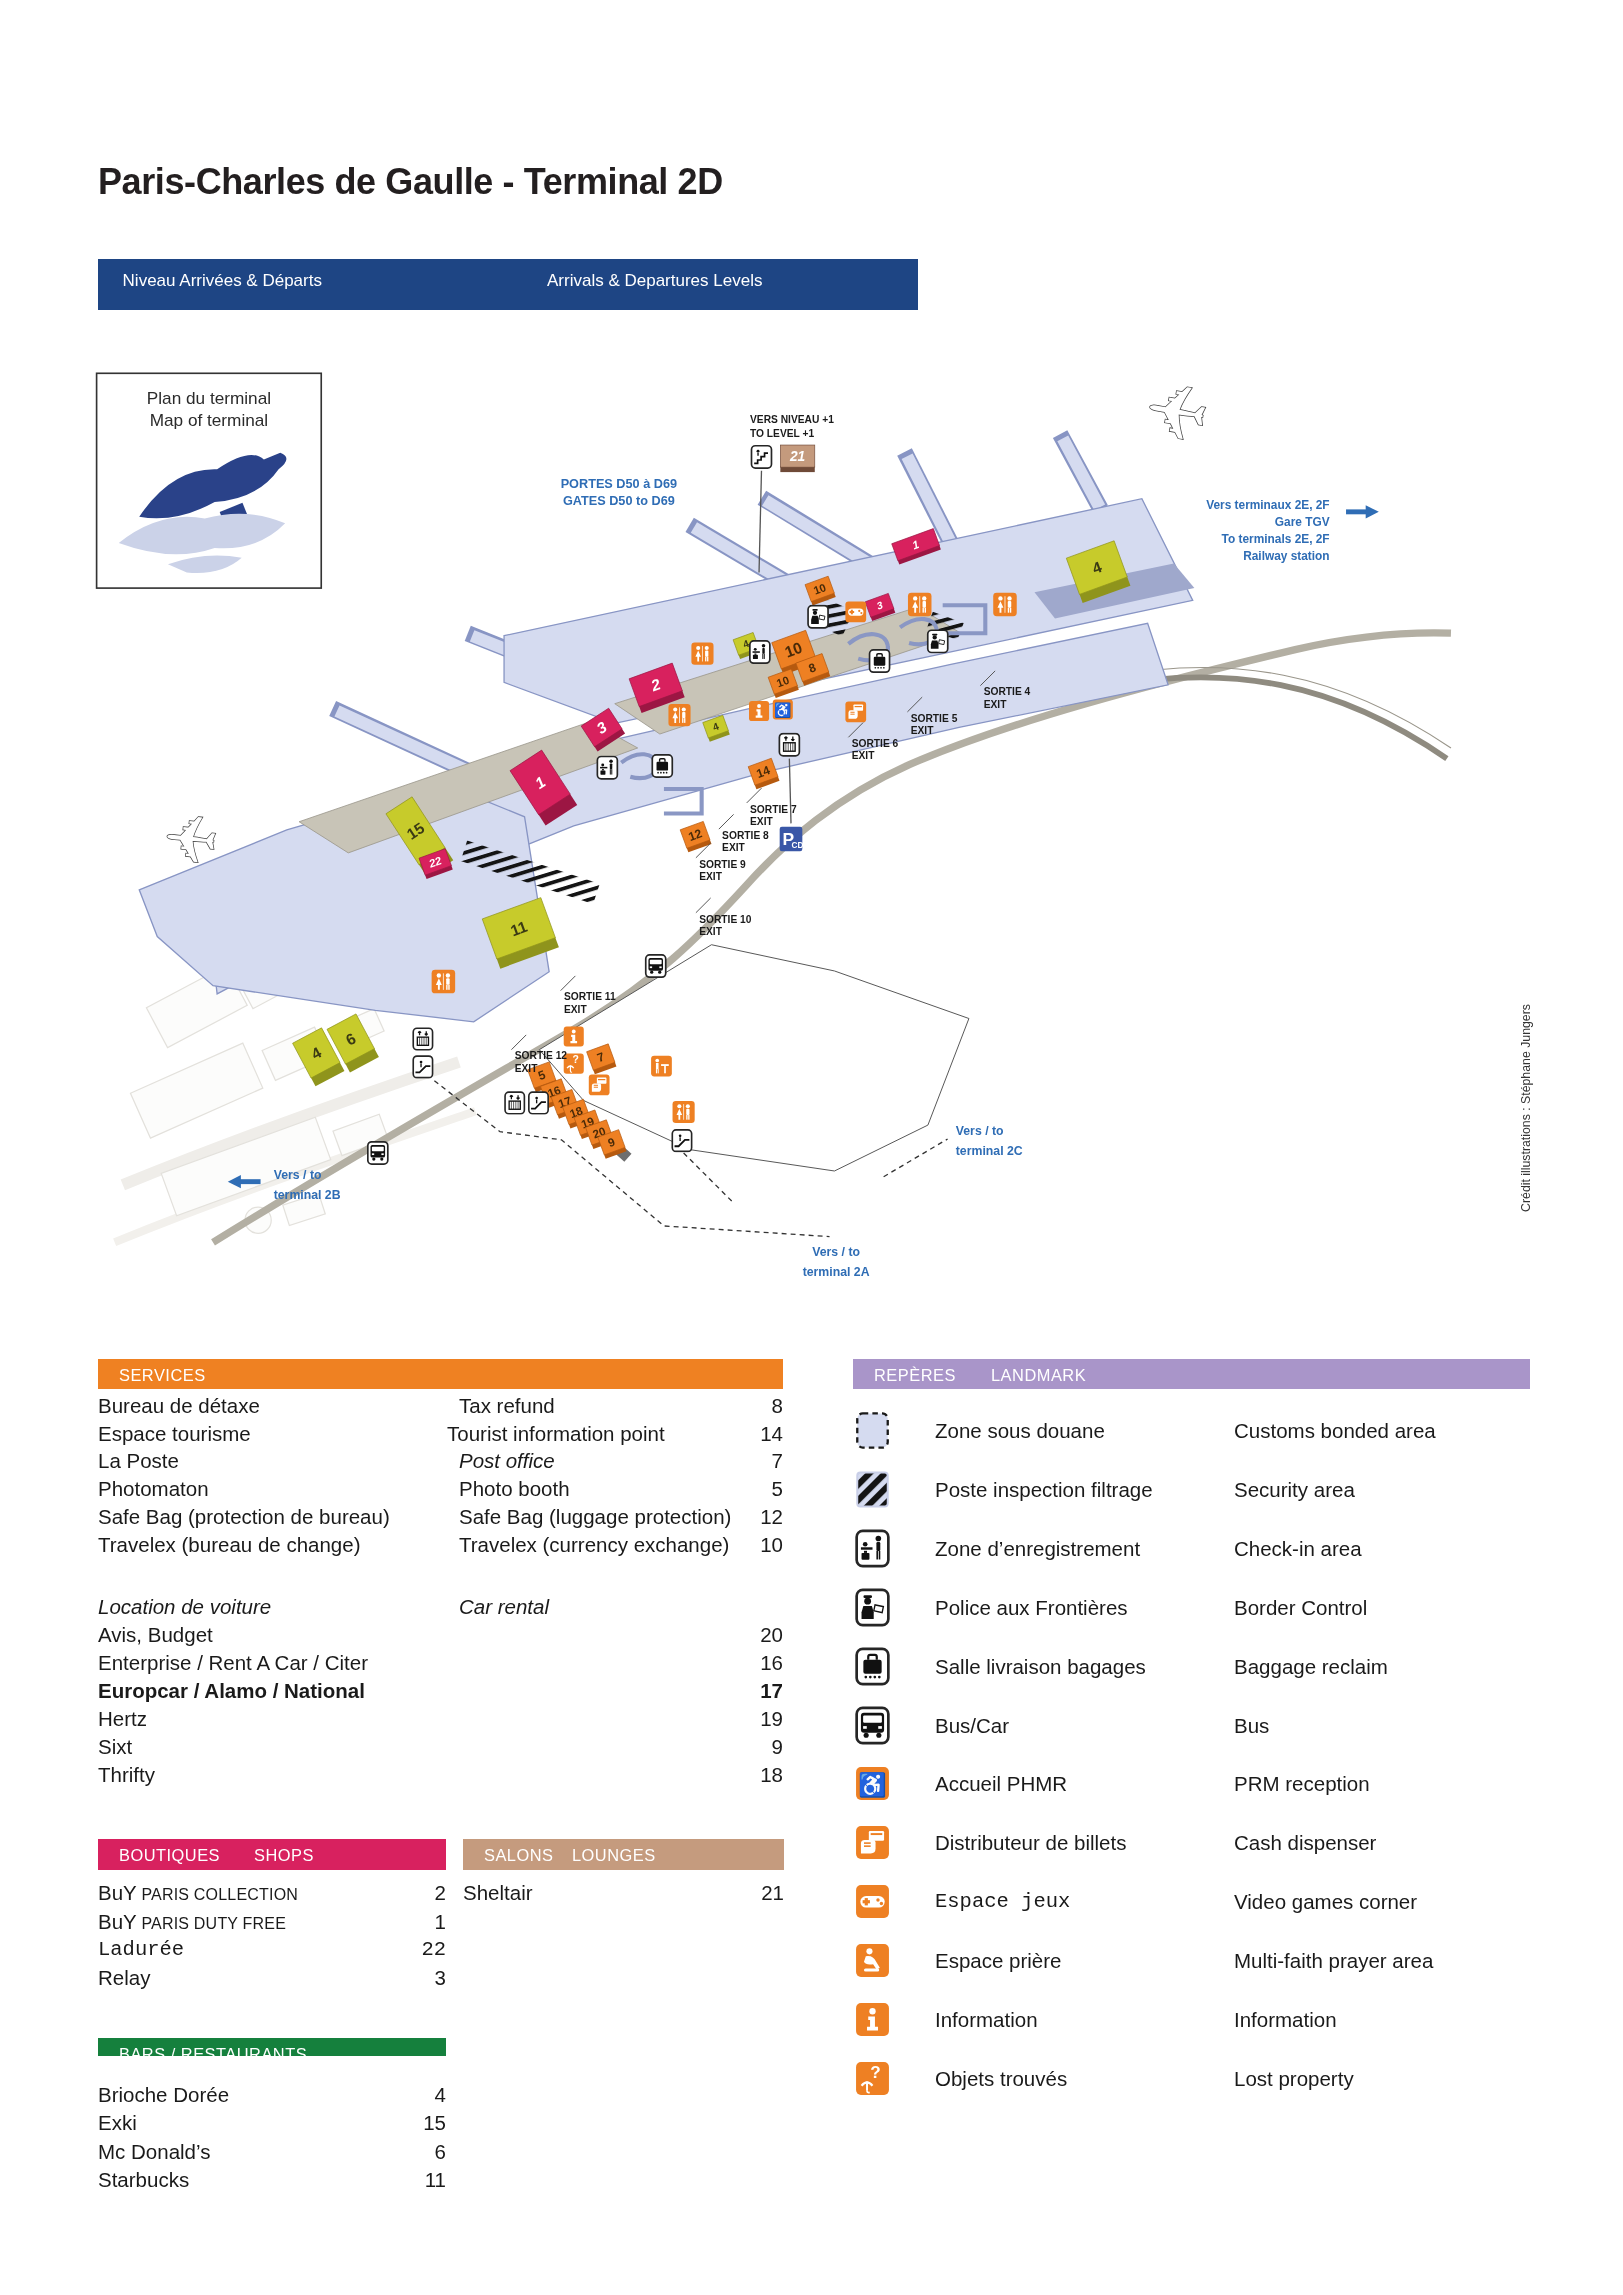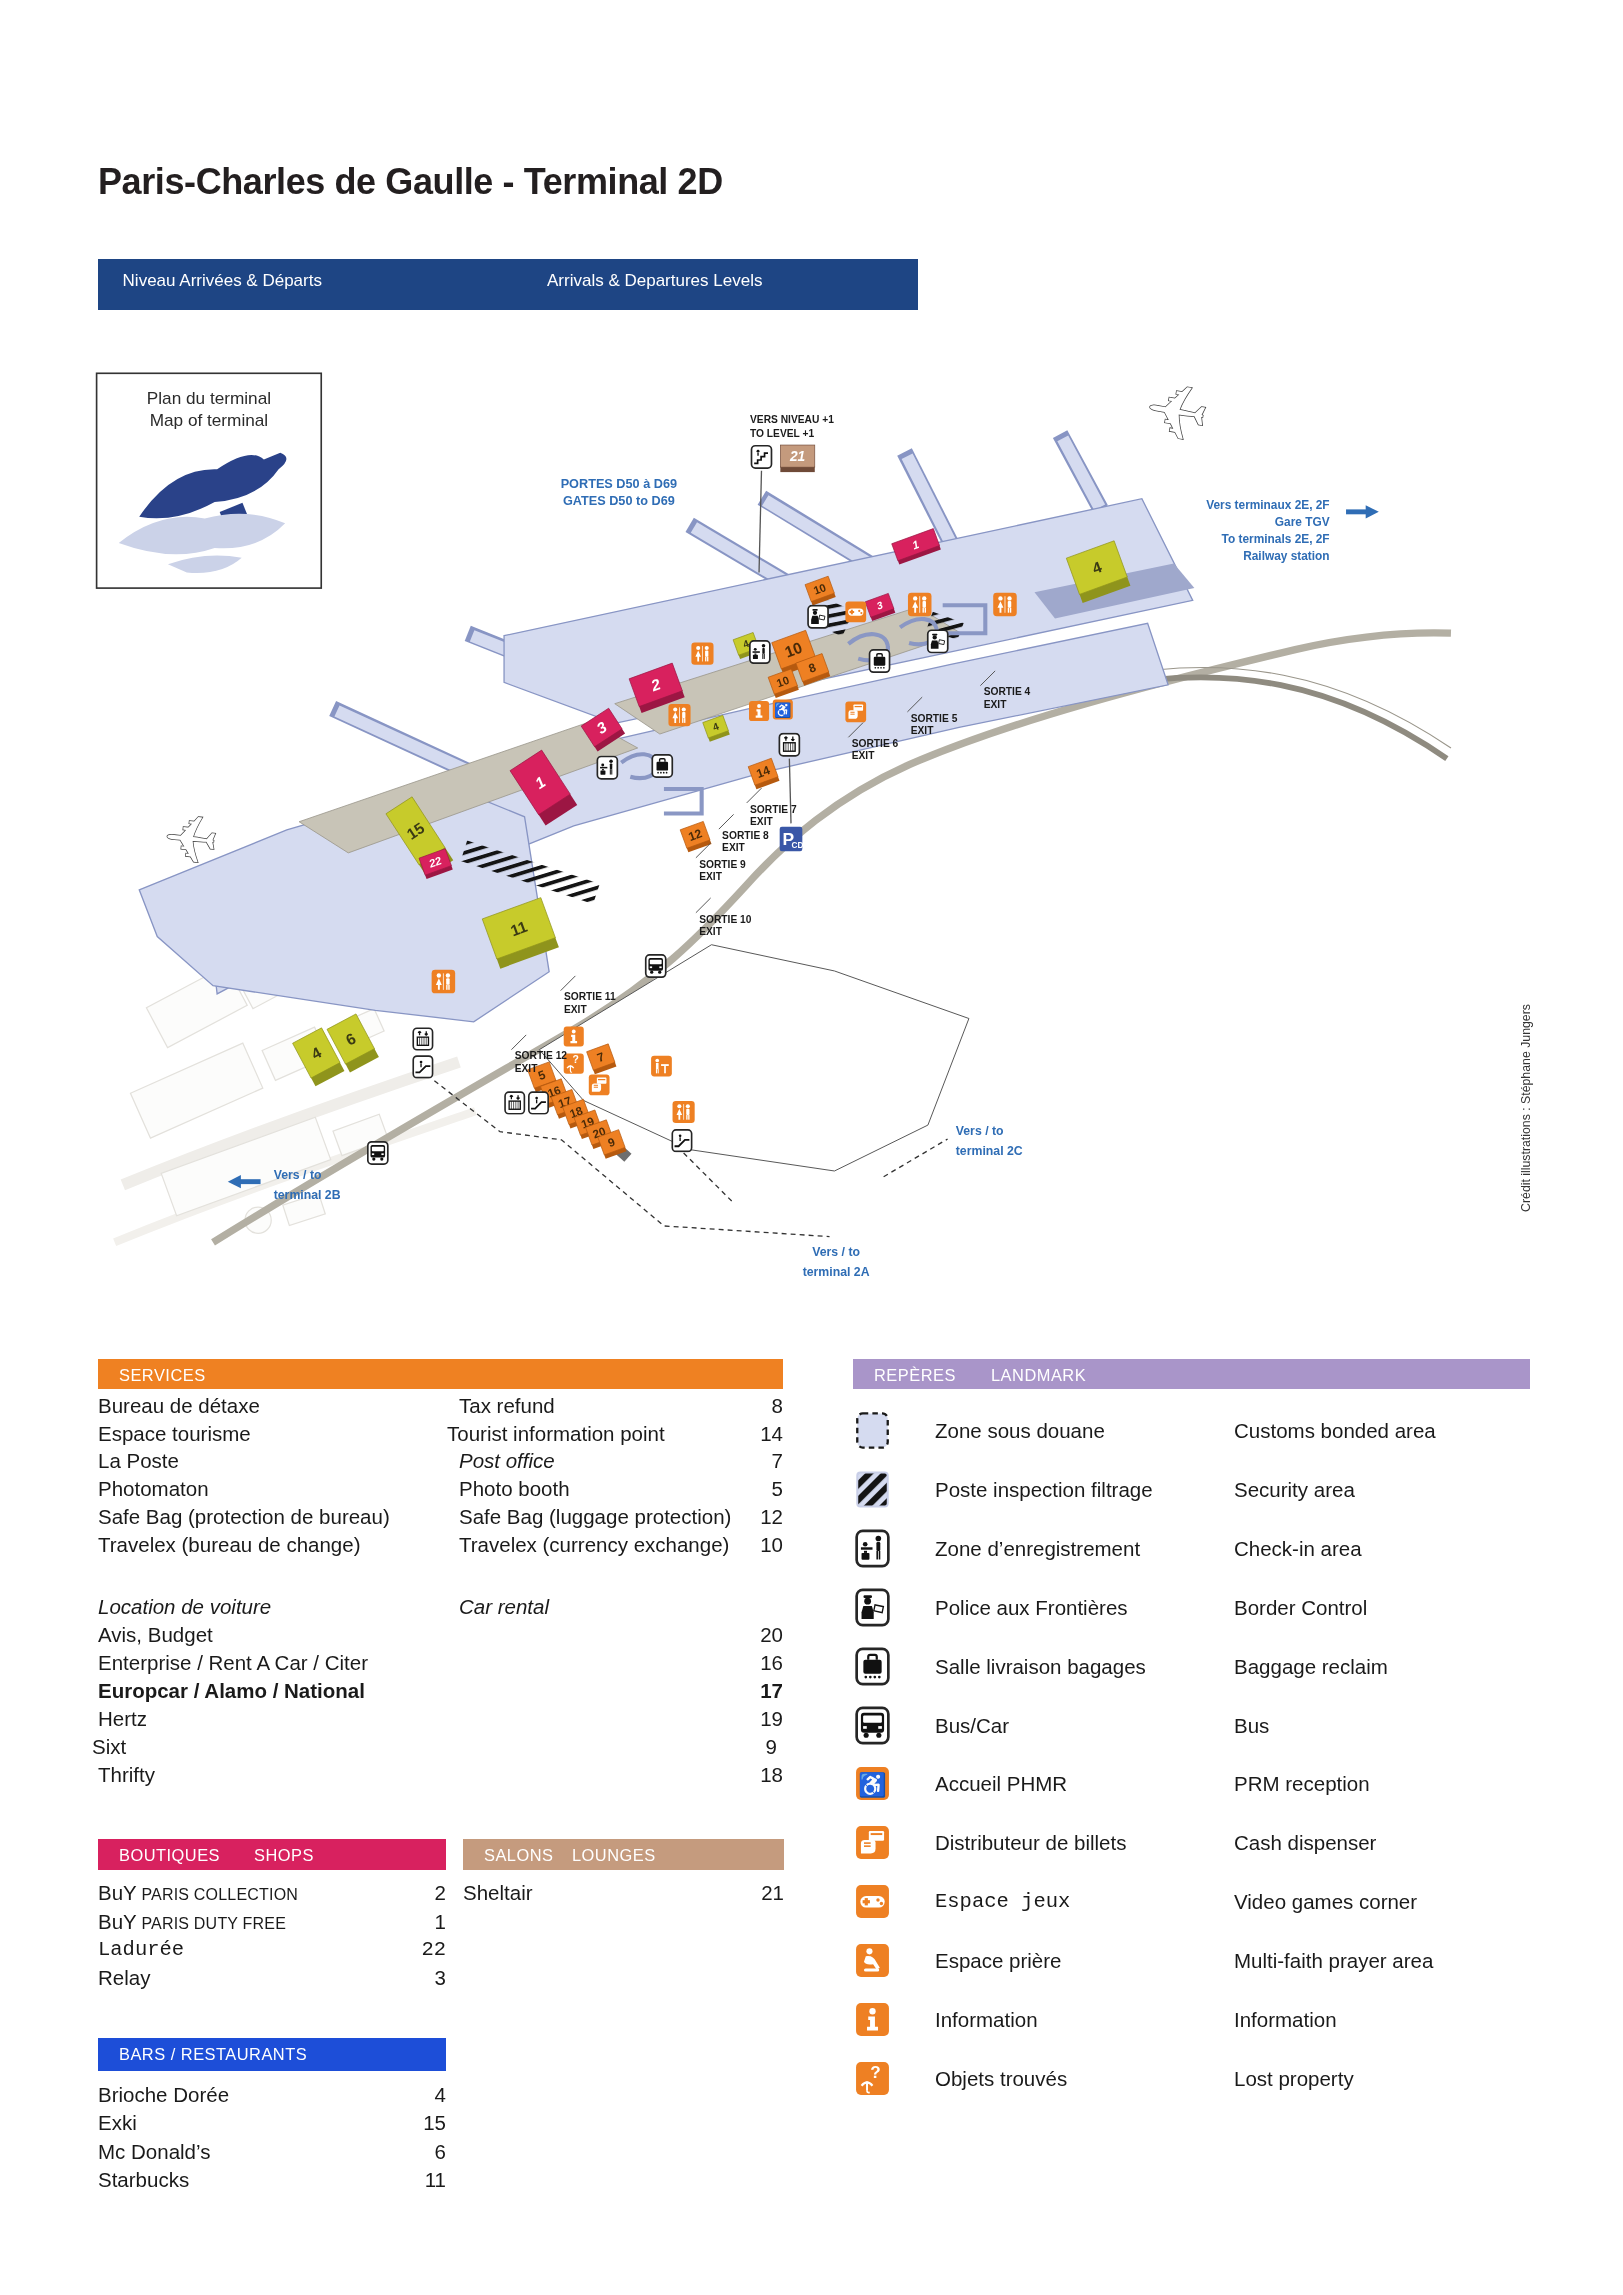--- a/index.html
+++ b/index.html
@@ -531,21 +531,21 @@
     <div class="lrow" style="left: 98px; top: 1477px; width: 685px;"><span class="fr">Photomaton</span><span class="en" style="left: 361px;">Photo booth</span><span class="num">5</span></div>
     <div class="lrow" style="left: 98px; top: 1505px; width: 685px;"><span class="fr">Safe Bag (protection de bureau)</span><span class="en" style="left: 361px;">Safe Bag (luggage protection)</span><span class="num">12</span></div>
     <div class="lrow" style="left: 98px; top: 1533px; width: 685px;"><span class="fr">Travelex (bureau de change)</span><span class="en" style="left: 361px;">Travelex (currency exchange)</span><span class="num">10</span></div>
   </div>
 <div id="services-rows2">
     <div class="lrow" style="left: 98px; top: 1595px; width: 685px; font-style: italic;"><span class="fr">Location de voiture</span><span class="en" style="left: 361px;">Car rental</span></div>
     <div class="lrow" style="left: 98px; top: 1623px; width: 685px;"><span class="fr">Avis, Budget</span><span class="num">20</span></div>
     <div class="lrow" style="left: 98px; top: 1651px; width: 685px;"><span class="fr">Enterprise / Rent A Car / Citer</span><span class="num">16</span></div>
     <div class="lrow" style="left: 98px; top: 1679px; width: 685px; font-weight: bold;"><span class="fr">Europcar / Alamo / National</span><span class="num">17</span></div>
     <div class="lrow" style="left: 98px; top: 1707px; width: 685px;"><span class="fr">Hertz</span><span class="num">19</span></div>
-    <div class="lrow" style="left: 92px; top: 1735px; width: 685px;"><span class="fr">Sixt</span><span class="num">9</span></div>
+    <div class="lrow" style="left: 98px; top: 1735px; width: 685px;"><span class="fr">Sixt</span><span class="num">9</span></div>
     <div class="lrow" style="left: 98px; top: 1763px; width: 685px;"><span class="fr">Thrifty</span><span class="num">18</span></div>
   </div>
 
 <div class="abs sec-h" style="left:98px;top:1839px;width:348px;height:31px;background:#d8215f">
   <span style="left:21px">BOUTIQUES</span>
   <span style="left:156px">SHOPS</span>
 </div>
 <div id="boutiques-rows">
     <div class="lrow" style="left: 98px; top: 1881px; width: 348px;"><span class="brand">BuY</span><span class="caps"> PARIS COLLECTION</span><span class="num">2</span></div>
     <div class="lrow" style="left: 98px; top: 1910px; width: 348px;"><span class="brand">BuY</span><span class="caps"> PARIS DUTY FREE</span><span class="num">1</span></div>
@@ -554,21 +554,21 @@
   </div>
 
 <div class="abs sec-h" style="left:463px;top:1839px;width:321px;height:31px;background:#c59b7e">
   <span style="left:21px">SALONS</span>
   <span style="left:109px">LOUNGES</span>
 </div>
 <div id="salons-rows">
     <div class="lrow" style="left: 463px; top: 1881px; width: 321px;"><span class="brand">Sheltair</span><span class="num">21</span></div>
   </div>
 
-<div class="abs sec-h" style="left:98px;top:2038px;width:348px;height:33px;background:#1d4ed8">
+<div class="abs sec-h" style="left:98px;top:2038px;width:348px;height:18px;background:#15803d">
   <span style="left:21px">BARS / RESTAURANTS</span>
 </div>
 <div id="bars-rows">
     <div class="lrow" style="left: 98px; top: 2083px; width: 348px;"><span class="brand">Brioche Dorée</span><span class="num">4</span></div>
     <div class="lrow" style="left: 98px; top: 2111px; width: 348px;"><span class="brand">Exki</span><span class="num">15</span></div>
     <div class="lrow" style="left: 98px; top: 2140px; width: 348px;"><span class="brand">Mc Donald’s</span><span class="num">6</span></div>
     <div class="lrow" style="left: 98px; top: 2168px; width: 348px;"><span class="brand">Starbucks</span><span class="num">11</span></div>
   </div>
 
 <div class="abs sec-h" style="left:853px;top:1359px;width:677px;height:29.5px;background:#a995c9">

